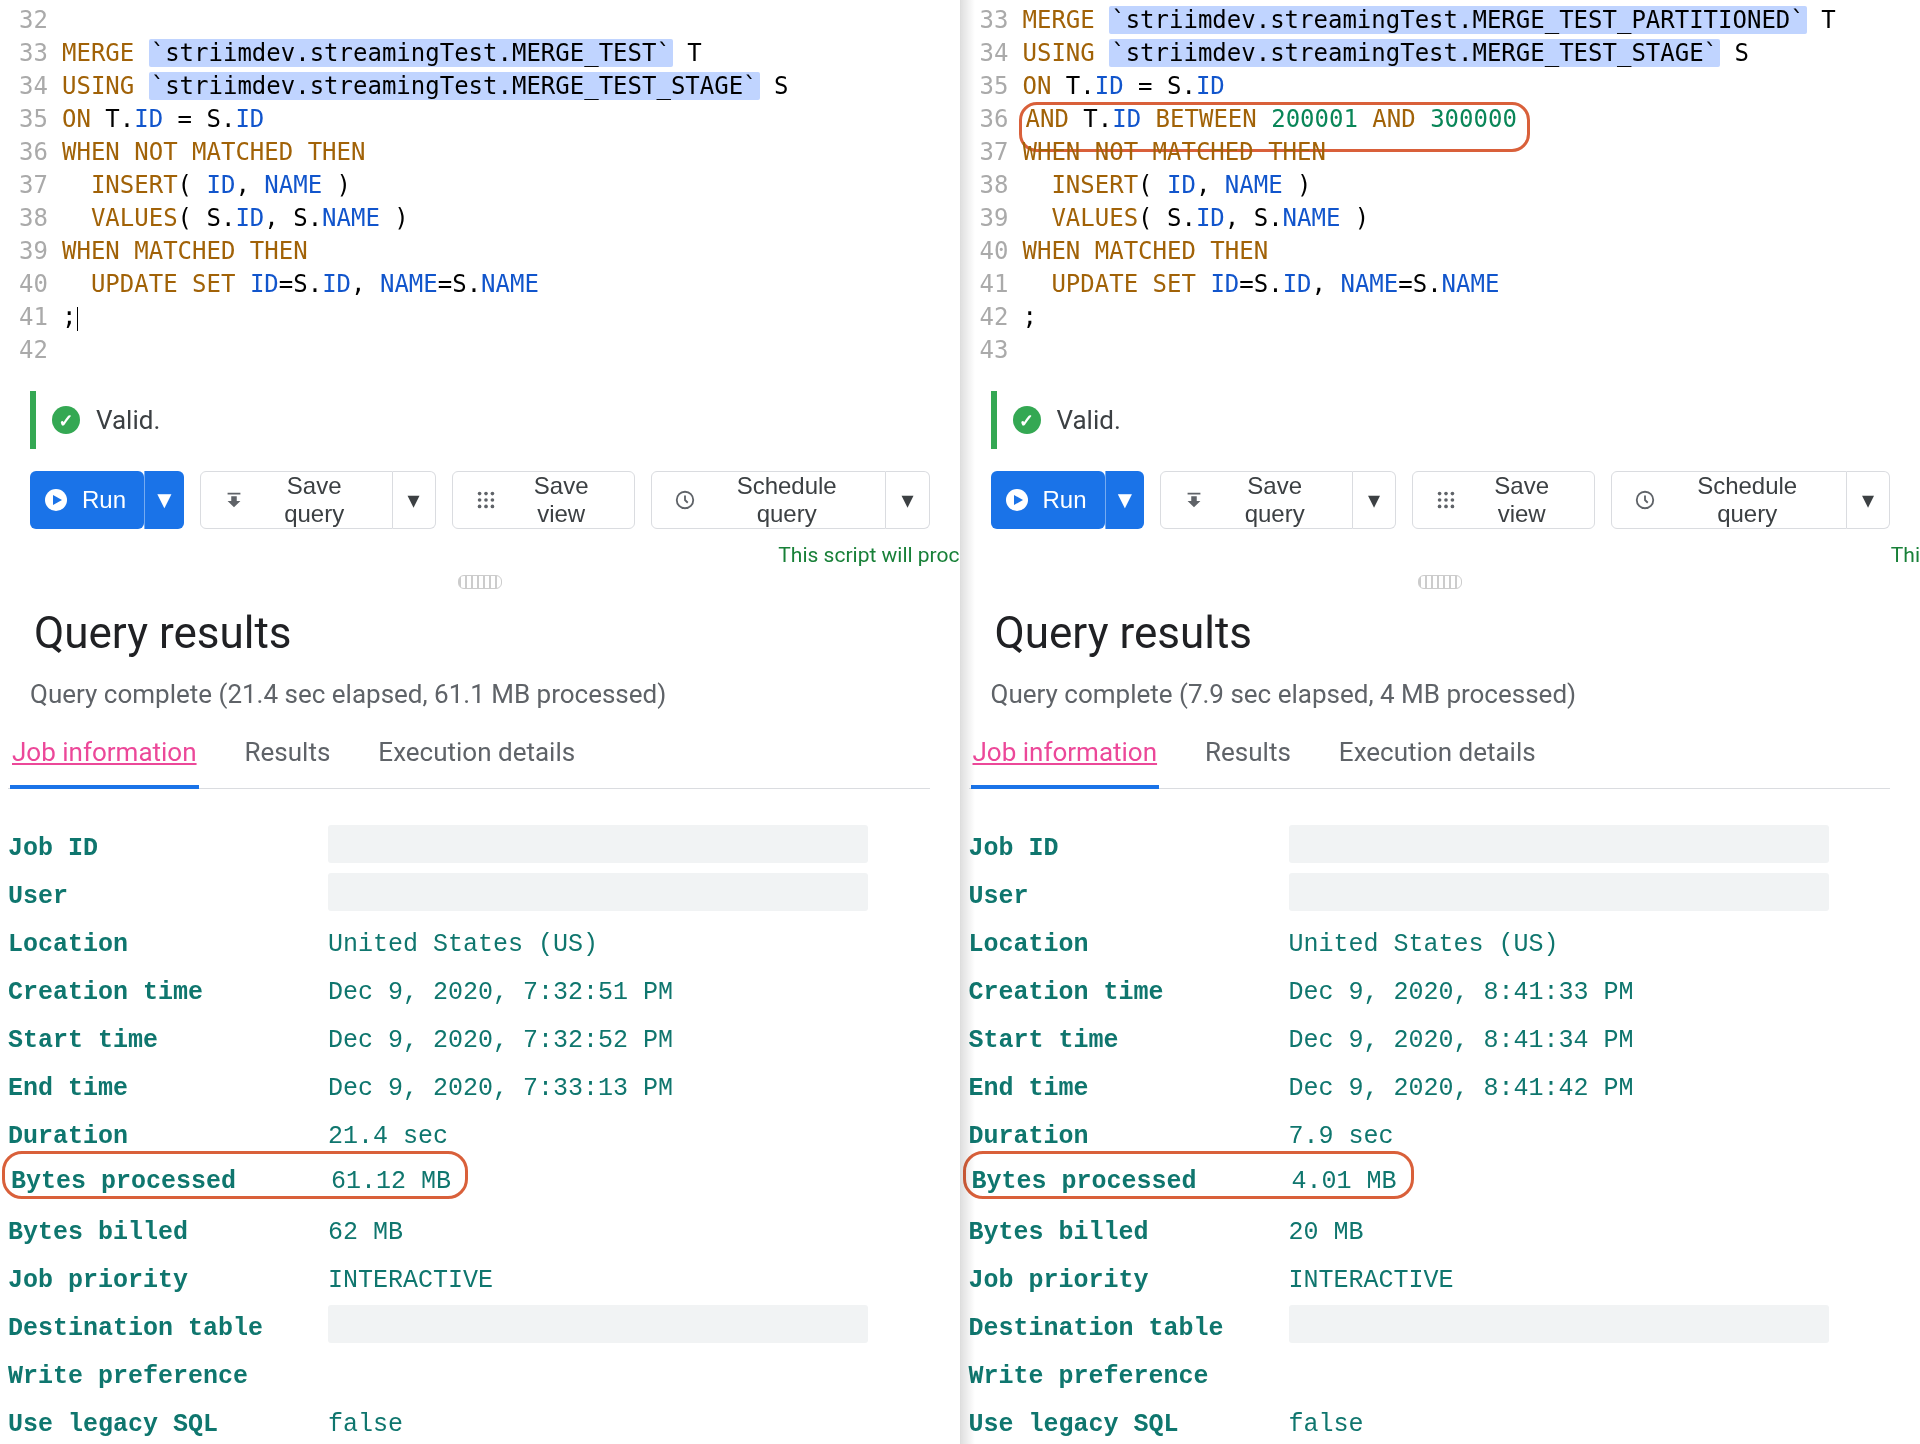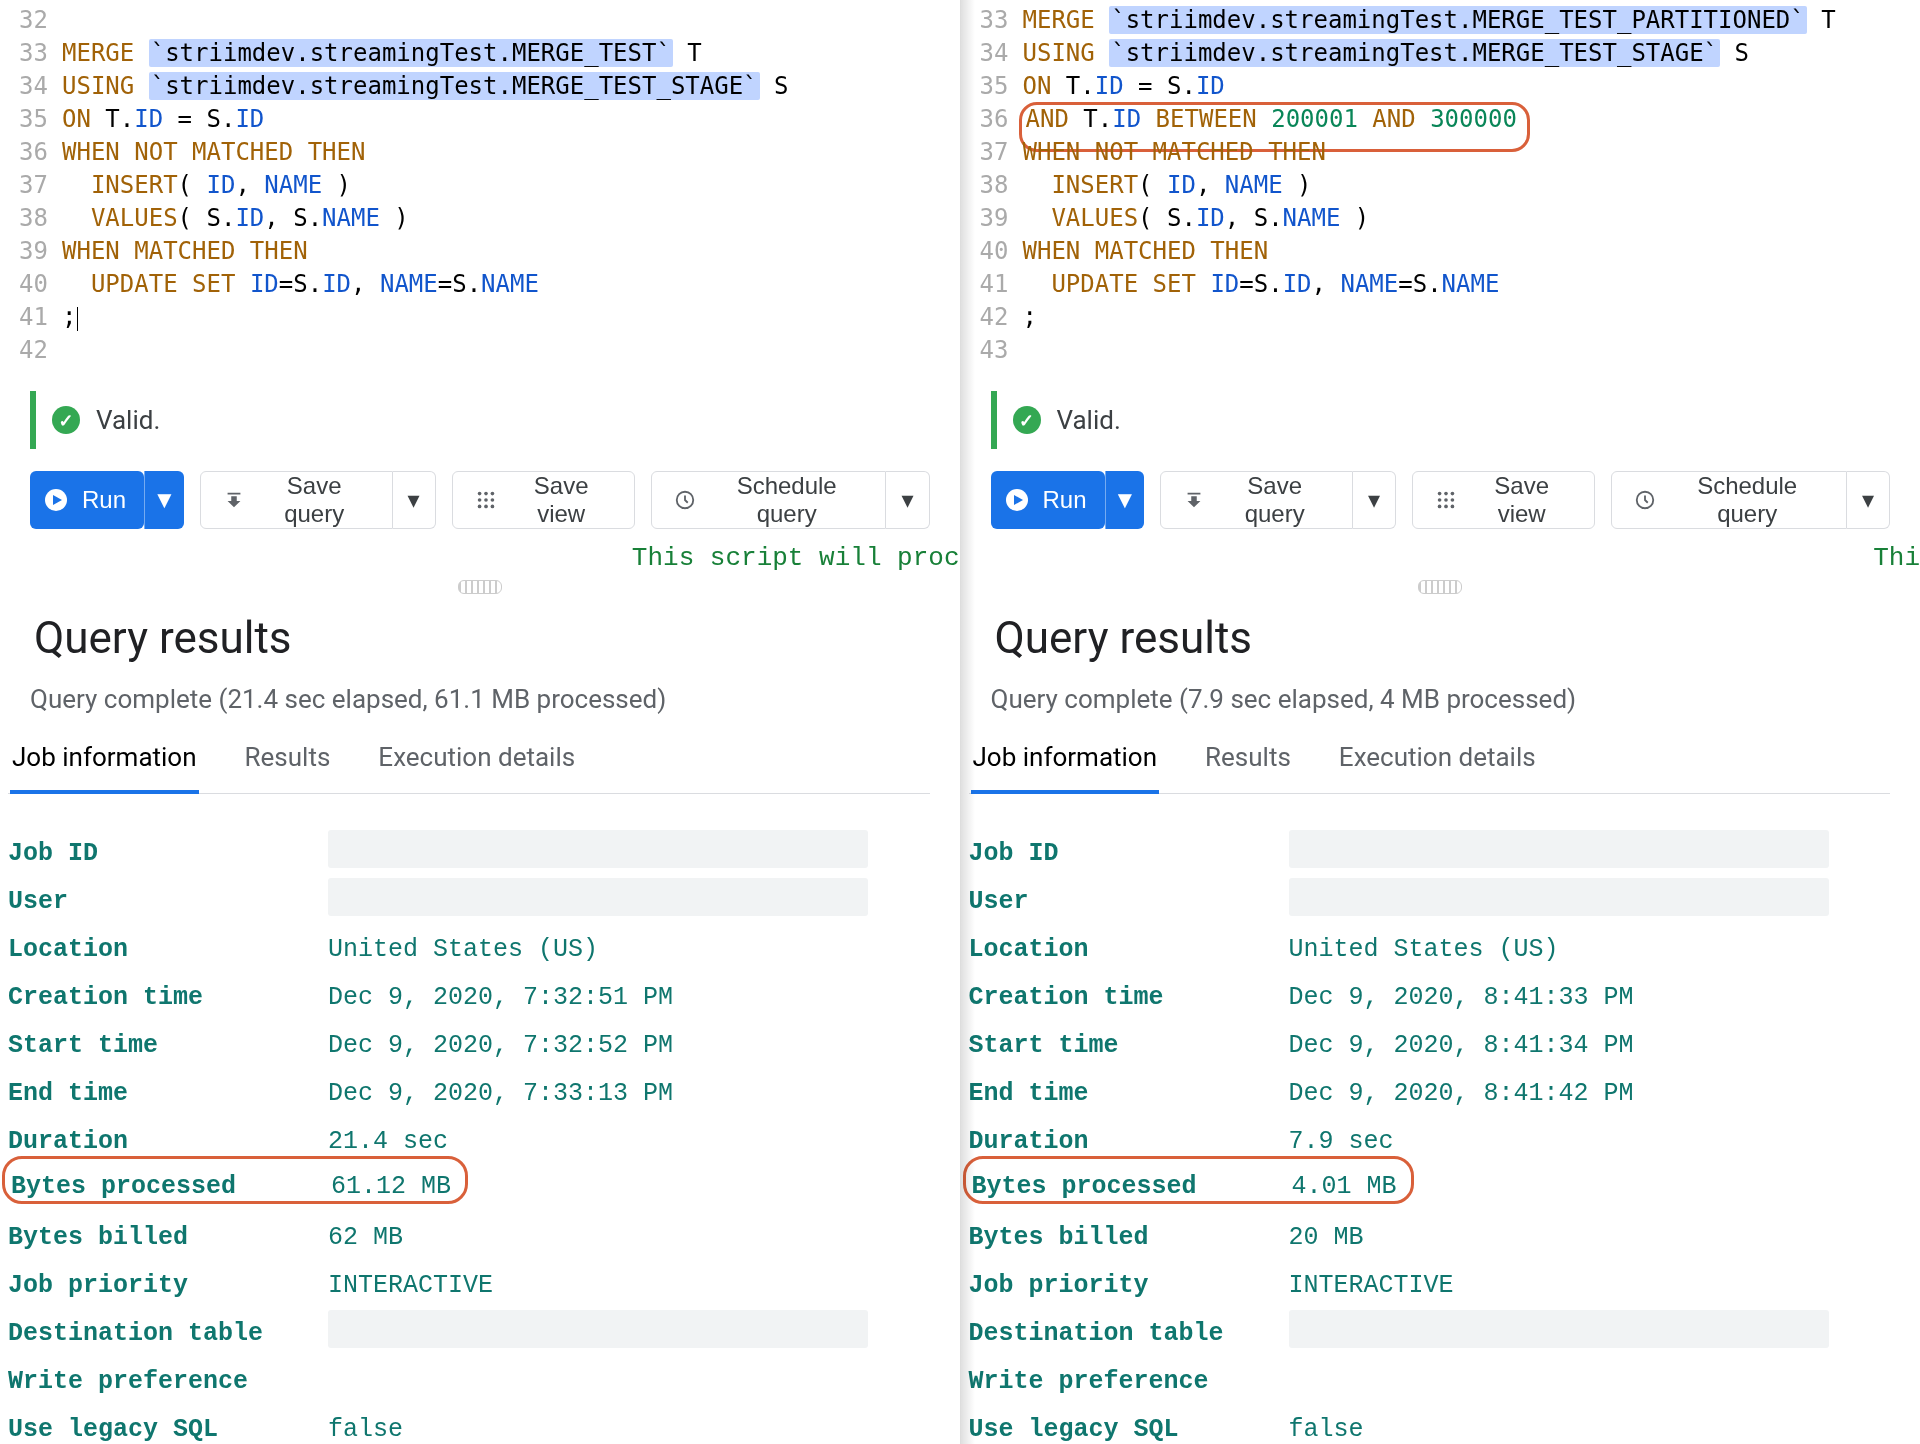--- a/index.html
+++ b/index.html
@@ -112,25 +112,24 @@
     width: 42px; justify-content: center; padding: 0;
     margin-left: -16px;
   }
   .btn-group { display: flex; }
   .btn-group .btn.caret { width: 46px; padding:0; justify-content:center; border-left:none; border-radius:0 6px 6px 0; }
   .btn-group .btn.main { border-radius: 6px 0 0 6px; }
 
   .script-note {
     text-align: right;
     color: #188038;
-    font-size: 26px;
+    font-size: 21px;
     padding: 14px 0 6px 0;
     white-space: nowrap;
     overflow: hidden;
-    font-family: Liberation Mono, monospace;
   }
 
   .drag-handle {
     width: 44px; height: 14px;
     border: 1px solid #ccc;
     border-radius: 6px;
     margin: 2px auto 10px auto;
     background: repeating-linear-gradient(to right, #ccc 0 2px, transparent 2px 6px);
   }
 
@@ -146,21 +145,21 @@
 
   .tabs {
     display: flex; gap: 44px;
     border-bottom: 1px solid #dadce0;
     padding-left: 2px;
   }
   .tab {
     font-size: 26px; color: #5f6368; padding: 10px 2px 18px 2px;
     border-bottom: 4px solid transparent; margin-bottom: -1px;
   }
-  .tab.active { color: #000000; border-bottom-color: #1a73e8; }
+  .tab.active { color: #ec4899; border-bottom-color: #1a73e8; text-decoration: underline; }
 
   .info-table { padding-top: 26px; }
   .info-row {
     display: flex; align-items: flex-end;
     font-size: 25px; color: #0f766e;
     min-height: 48px;
     font-family: Liberation Mono, monospace;
   }
   .info-row .label { width: 320px; font-weight: 600; }
   .info-row .value { flex: 1; }

